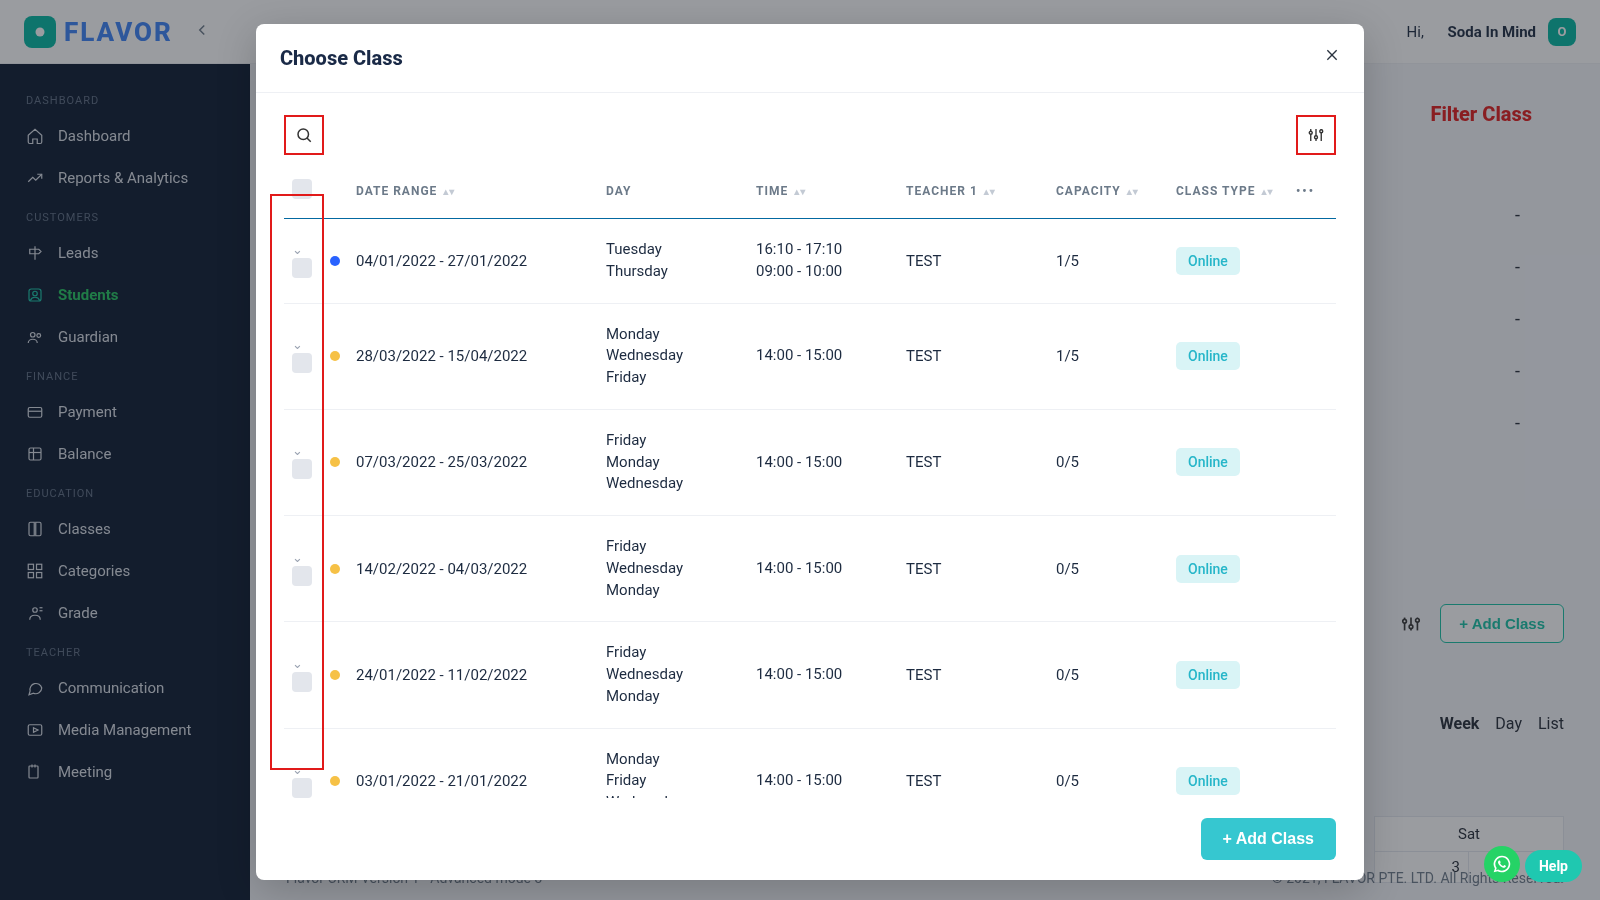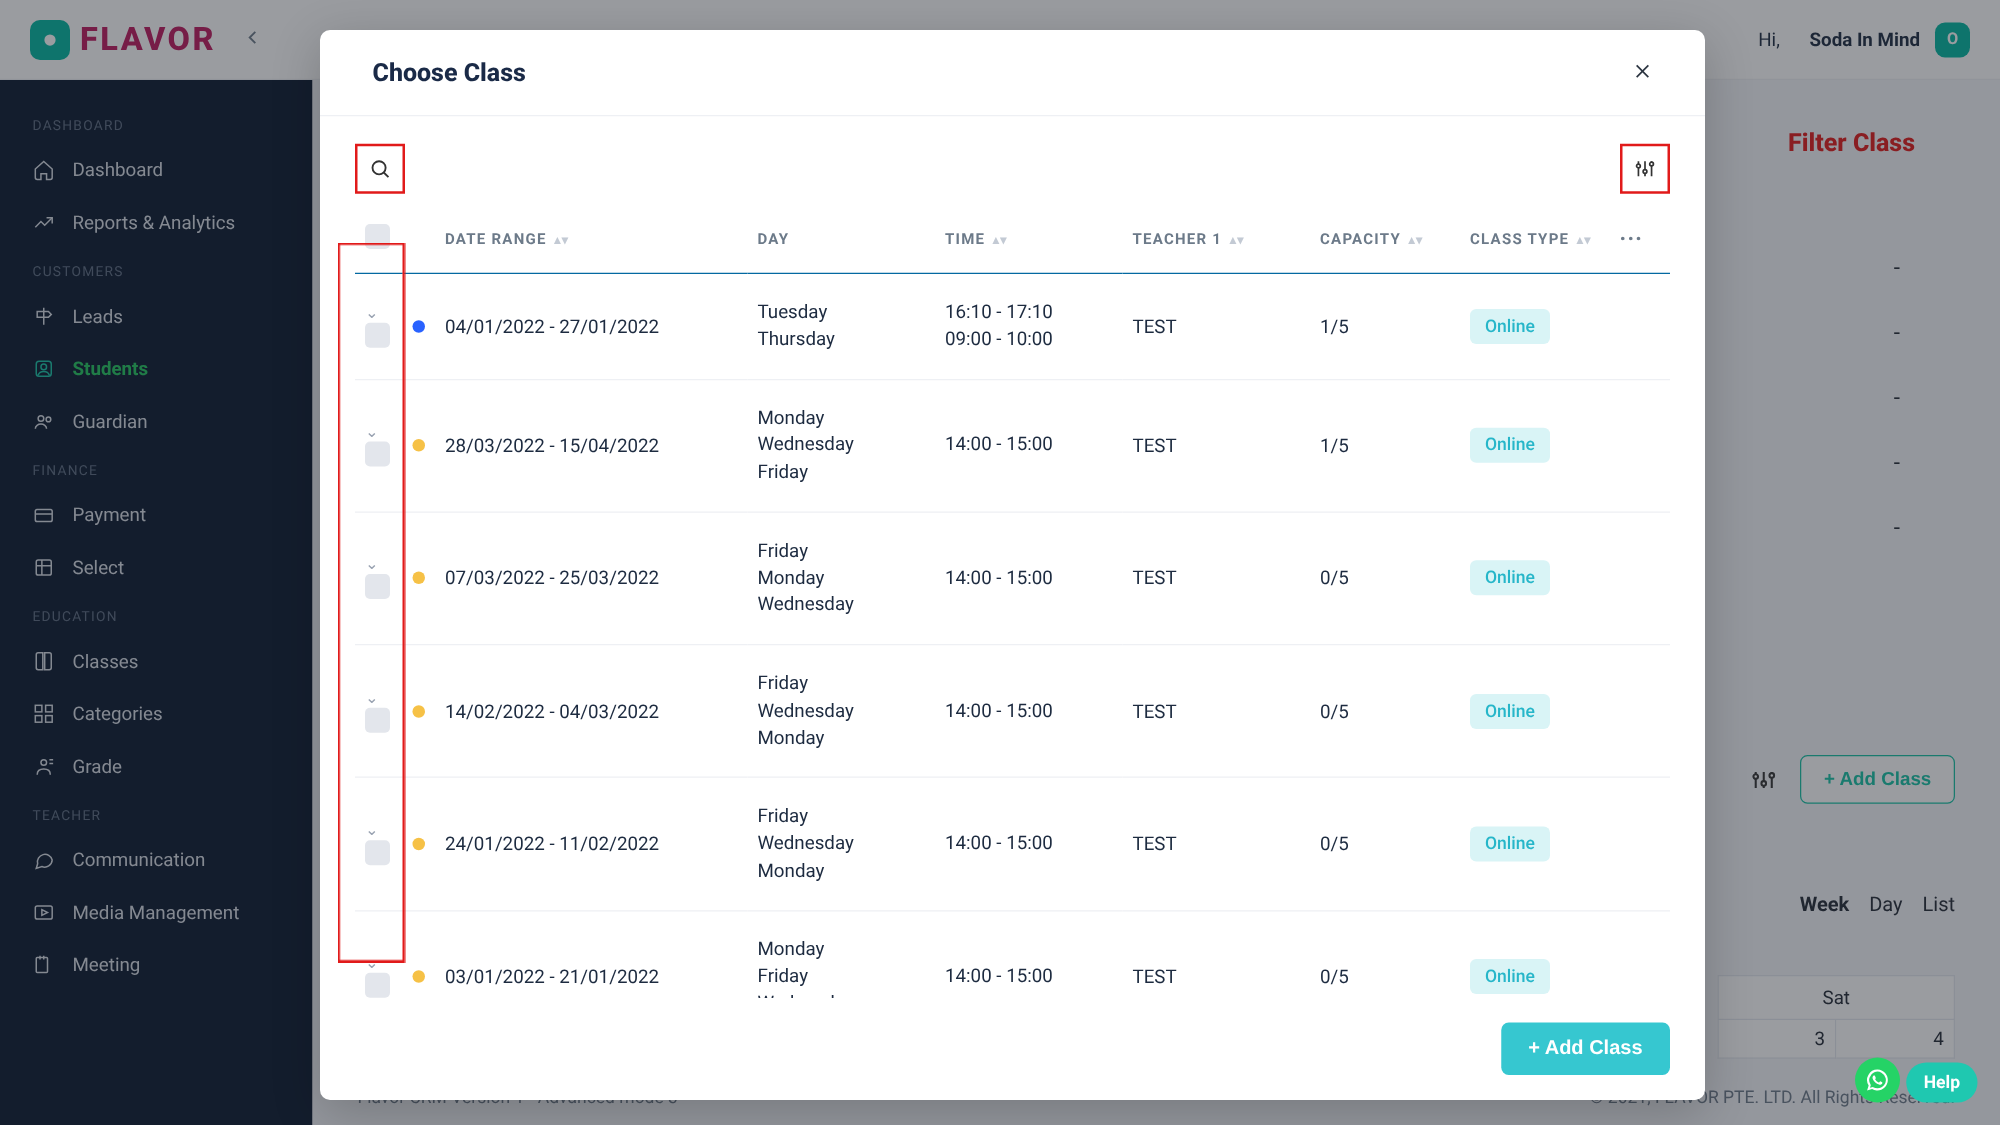--- a/index.html
+++ b/index.html
@@ -3,53 +3,53 @@
 <meta charset="utf-8">
 <style>
 * { margin: 0; padding: 0; box-sizing: border-box; }
 body { font-family: -apple-system, BlinkMacSystemFont, "Segoe UI", Roboto, sans-serif; background: #f5f6fa; width: 1600px; height: 900px; overflow: hidden; position: relative; }
 
 
 .topbar { height: 64px; background: #fff; display: flex; align-items: center; padding: 0 24px; border-bottom: 1px solid #eef0f4; }
 .logo { display: flex; align-items: center; gap: 8px; }
 .logo-mark { width: 32px; height: 32px; background: #00b6a0; border-radius: 8px; display: flex; align-items: center; justify-content: center; }
 .logo-mark svg { width: 18px; height: 18px; fill: #fff; }
-.logo-text { font-size: 26px; font-weight: 800; letter-spacing: 2px; color: #be185d; }
+.logo-text { font-size: 26px; font-weight: 800; letter-spacing: 2px; color: #3b82f6; }
 .collapse-chevron { margin-left: 20px; color: #6c7a89; cursor: pointer; }
 .topbar-right { margin-left: auto; display: flex; align-items: center; gap: 12px; color: #1d2b40; font-size: 15px; }
 .topbar-right b { font-weight: 700; margin-left: 20px; }
 .avatar { width: 28px; height: 28px; border-radius: 8px; background: #00b6a0; display: flex; align-items: center; justify-content: center; color: #fff; font-weight: 700; font-size: 13px; }
 
 
 .sidebar { position: absolute; top: 64px; left: 0; width: 250px; bottom: 0; background: #0a192f; color: #aab3c0; overflow-y: auto; padding-top: 18px; }
 .side-section { font-size: 11px; letter-spacing: 1px; color: #5c6b80; padding: 12px 26px 8px; }
 .side-item { display: flex; align-items: center; gap: 14px; padding: 12px 26px; font-size: 15px; color: #d7dce4; cursor: pointer; }
 .side-item svg { width: 18px; height: 18px; stroke: #d7dce4; fill: none; stroke-width: 1.6; }
 .side-item.active { color: #22c55e; font-weight: 700; }
 .side-item.active svg { stroke: #16c2a5; }
 
 
 .main { position: absolute; left: 250px; right: 0; top: 64px; bottom: 0; background: #f5f6fa; padding: 24px 36px; }
 .bg-actions { position: absolute; right: 36px; top: 540px; display: flex; align-items: center; gap: 18px; }
 .bg-filter-icon { width: 22px; height: 22px; color: #333; }
 .bg-add-class { border: 1.5px solid #16c2a5; color: #16c2a5; background: #fff; border-radius: 6px; padding: 10px 18px; font-size: 15px; font-weight: 600; }
 .bg-tabs { position: absolute; right: 36px; top: 650px; display: flex; gap: 16px; font-size: 16px; color: #232a35; }
 .bg-tabs span.active { font-weight: 700; }
-.bg-daycell { position: absolute; right: 36px; top: 716px; display: flex; justify-content: flex-end; }
+.bg-daycell { position: absolute; right: 36px; top: 752px; display: flex; justify-content: flex-end; }
 .daycell { width: 190px; border: 1px solid #e4e7ee; background: #fff; padding: 8px; text-align: center; font-size: 15px; color: #232a35; }
 .daycell-num { text-align: right; padding: 6px 8px; font-size: 15px; color: #232a35; }
 .bg-dashes { position: absolute; right: 80px; top: 140px; display: flex; flex-direction: column; gap: 31px; font-size: 18px; color: #232a35; }
 .footer { position: absolute; bottom: 14px; left: 36px; right: 36px; display: flex; justify-content: space-between; font-size: 14px; color: #6c7a89; }
 
 
 .overlay { position: absolute; inset: 0; background: rgba(30, 35, 45, 0.45); z-index: 50; }
 
 
 .modal { position: absolute; left: 256px; top: 24px; right: 236px; height: 856px; background: #fff; border-radius: 8px; z-index: 60; display: flex; flex-direction: column; box-shadow: 0 10px 40px rgba(0,0,0,0.2); }
-.modal-header { display: flex; align-items: flex-end; justify-content: space-between; padding: 22px 42px; border-bottom: 1px solid #eef0f4; }
+.modal-header { display: flex; align-items: flex-start; justify-content: space-between; padding: 22px 24px; border-bottom: 1px solid #eef0f4; }
 .modal-title { font-size: 20px; font-weight: 800; color: #1a2a47; }
 .close-btn { cursor: pointer; color: #2b3440; font-size: 18px; }
 
 .modal-controls { display: flex; align-items: center; padding: 22px 28px 8px; gap: 16px; position: relative; }
 .search-btn { width: 40px; height: 40px; border: 2px solid #e11a1a; display: flex; align-items: center; justify-content: center; cursor: pointer; }
 .filter-btn { width: 40px; height: 40px; border: 2px solid #e11a1a; display: flex; align-items: center; justify-content: center; cursor: pointer; margin-left: auto; }
 .annot { color: #e11a1a; font-weight: 800; font-size: 20px; position: absolute; }
 .annot-search { left: 332px; top: 102px; }
 .annot-filter { right: 68px; top: 102px; text-align: right; }
 .annot-select { left: 286px; top: 785px; }
@@ -154,21 +154,21 @@
         <line x1="3" y1="11" x2="21" y2="11"></line>
       </svg>
       <span>Payment</span>
     </div>
     <div class="side-item">
       <svg viewBox="0 0 24 24">
         <rect x="4" y="4" width="16" height="16" rx="2"></rect>
         <line x1="4" y1="10" x2="20" y2="10"></line>
         <line x1="10" y1="4" x2="10" y2="20"></line>
       </svg>
-      <span>Select</span>
+      <span>Balance</span>
     </div>
     <div class="side-section">EDUCATION</div>
     <div class="side-item">
       <svg viewBox="0 0 24 24">
         <path d="M4 5a2 2 0 0 1 2-2h5v18H6a2 2 0 0 1-2-2zM20 5a2 2 0 0 0-2-2h-5v18h5a2 2 0 0 0 2-2z"></path>
       </svg>
       <span>Classes</span>
     </div>
     <div class="side-item">
       <svg viewBox="0 0 24 24">

